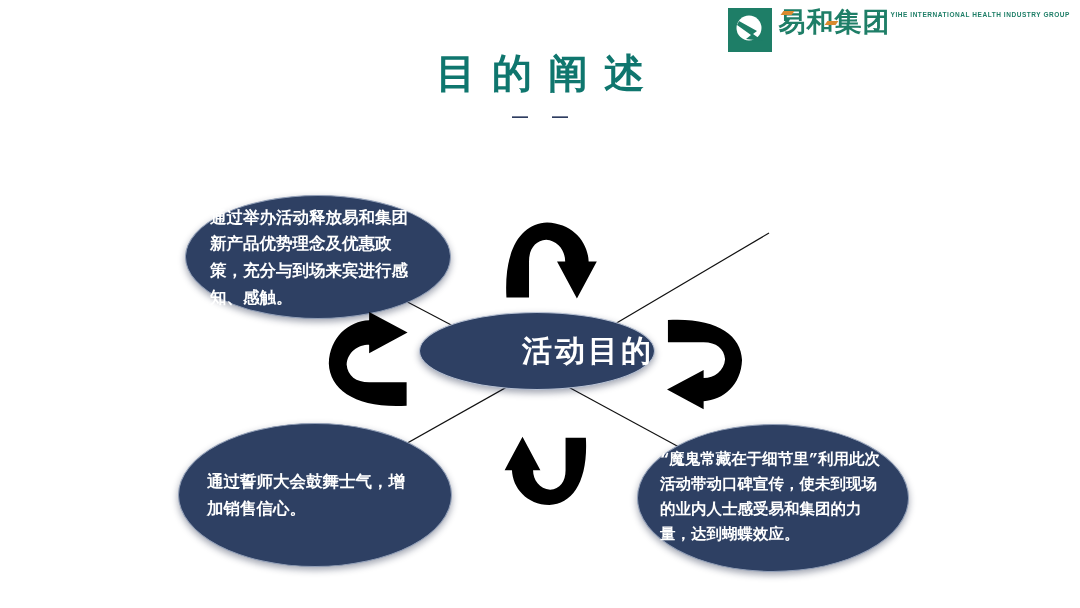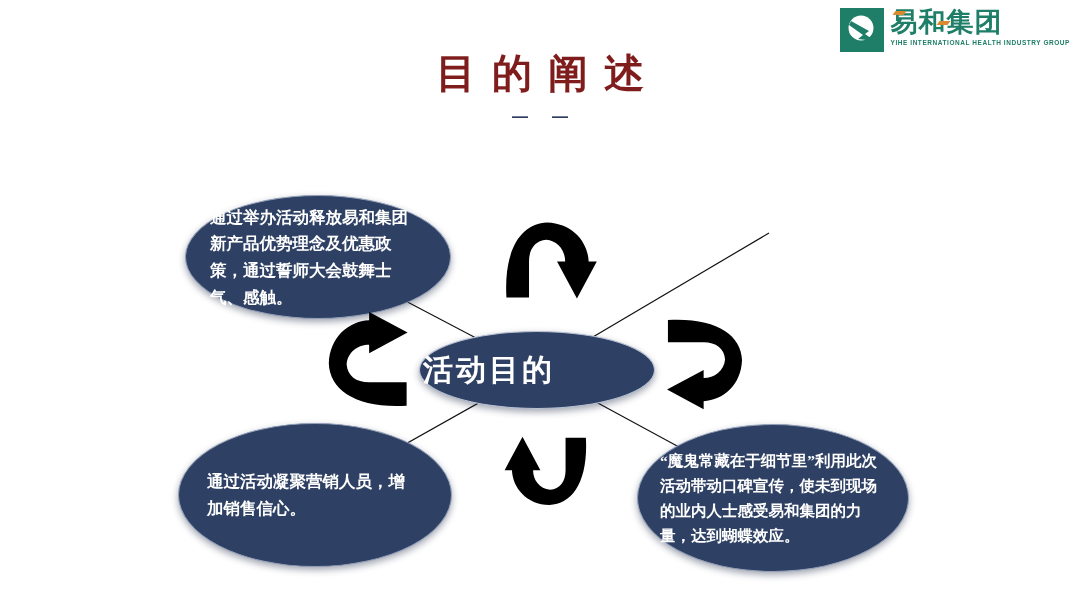--- a/index.html
+++ b/index.html
@@ -7,34 +7,34 @@
     width:1080px; height:608px; position:relative; overflow:hidden;
     background:#ffffff;
     font-family:"Liberation Sans", sans-serif;
   }
   .slide { position:absolute; inset:0; }
 
   
   .title {
     position:absolute; top:46px; left:0; width:100%;
     text-align:center; font-size:40px; font-weight:bold;
-    letter-spacing:16px; text-indent:16px; color:#7f1d1d;
+    letter-spacing:16px; text-indent:16px; color:#0f766e;
   }
   .subtitle-row {
     position:absolute; top:108px; left:0; width:100%;
     display:flex; justify-content:center; align-items:center; gap:24px;
     color:#2E3C60; font-weight:bold;
   }
   .subtitle-dash { font-size:16px; letter-spacing:0; }
   .subtitle-text { font-size:15px; letter-spacing:4px; }
 
   
   .logo { position:absolute; top:8px; right:10px; display:flex; gap:7px; align-items:flex-start; }
   .logo-mark { width:44px; height:44px; background:#1E7E67; border-radius:2px; flex:0 0 auto; }
-  .logo-textcol { position:relative; display:flex; flex-direction:column; }
+  .logo-textcol { position:relative; display:flex; flex-direction:row; }
   .logo-name {
     font-size:27px; font-weight:800; line-height:1.05;
     color:#1E7E67; letter-spacing:1px; white-space:nowrap;
   }
   .logo-accent { position:absolute; background:#D98A2F; transform:skewX(-35deg); }
   .accent-1 { width:11px; height:4px; left:3px;  top:3px; }
   .accent-2 { width:11px; height:4px; left:47px; top:13px; }
   .logo-tagline {
     margin-top:3px; font-size:6.5px; font-weight:bold; color:#1E7E67;
     letter-spacing:0.55px; white-space:nowrap;
@@ -52,24 +52,24 @@
   }
   .node-text { display:block; }
   .node-tl { left:185px; top:195px; width:266px; height:124px; padding:0 30px 0 24px;
              font-size:16.5px; font-weight:bold; line-height:1.62; }
   .node-tr { left:633px; top:167px; width:272px; height:132px; padding:0 34px 0 40px;
              font-size:16.5px; font-weight:bold; line-height:1.62; }
   .node-bl { left:178px; top:423px; width:274px; height:144px; padding:0 34px 0 28px;
              font-size:16.5px; font-weight:bold; line-height:1.62; }
   .node-br { left:637px; top:424px; width:272px; height:148px; padding:0 24px 0 22px;
              font-size:15.5px; font-weight:bold; line-height:1.62;
-             font-family:Liberation Serif, serif; }
+             font-family:Liberation Mono, monospace; }
   .node-center {
-    left:419px; top:331px; width:236px; height:78px; z-index:2;
-    justify-content:flex-start; border:1.5px solid #B8C2D4;
+    left:419px; top:312px; width:236px; height:78px; z-index:2;
+    justify-content:flex-end; border:1.5px solid #B8C2D4;
     font-family:"DejaVu Serif","Liberation Serif",serif;
     font-size:30px; font-weight:bold; letter-spacing:3px; text-indent:3px;
   }
 
   
   .arrow { position:absolute; z-index:3; }
   .arrow svg { display:block; width:100%; height:100%; }
   .arrow-top    { left:497px; top:209px; width:102px; height:94px; }
   .arrow-right  { left:659px; top:313px; width:100px; height:96px; transform:rotate(90deg); }
   .arrow-bottom { left:503px; top:432px; width:91px;  height:86px; transform:rotate(180deg); }
@@ -103,24 +103,24 @@
   </div>
 
   <svg class="connectors" width="1080" height="608">
     <line x1="537" y1="370" x2="320" y2="256" stroke="#111111" stroke-width="1.2"></line>
     <line x1="537" y1="370" x2="769" y2="233" stroke="#111111" stroke-width="1.2"></line>
     <line x1="537" y1="370" x2="315" y2="495" stroke="#111111" stroke-width="1.2"></line>
     <line x1="537" y1="370" x2="773" y2="498" stroke="#111111" stroke-width="1.2"></line>
   </svg>
 
   <div class="node node-tl">
-    <span class="node-text">通过举办活动释放易和集团新产品优势理念及优惠政策，通过誓师大会鼓舞士气、感触。</span>
+    <span class="node-text">通过举办活动释放易和集团新产品优势理念及优惠政策，充分与到场来宾进行感知、感触。</span>
   </div>
   <div class="node node-bl">
-    <span class="node-text">通过活动凝聚营销人员，增加销售信心。</span>
+    <span class="node-text">通过誓师大会鼓舞士气，增加销售信心。</span>
   </div>
   <div class="node node-br">
     <span class="node-text">“魔鬼常藏在于细节里”利用此次活动带动口碑宣传，使未到现场的业内人士感受易和集团的力量，达到蝴蝶效应。</span>
   </div>
 
   <div class="node node-center">
     <span class="node-text">活动目的</span>
   </div>
 
   <div class="arrow arrow-top">

